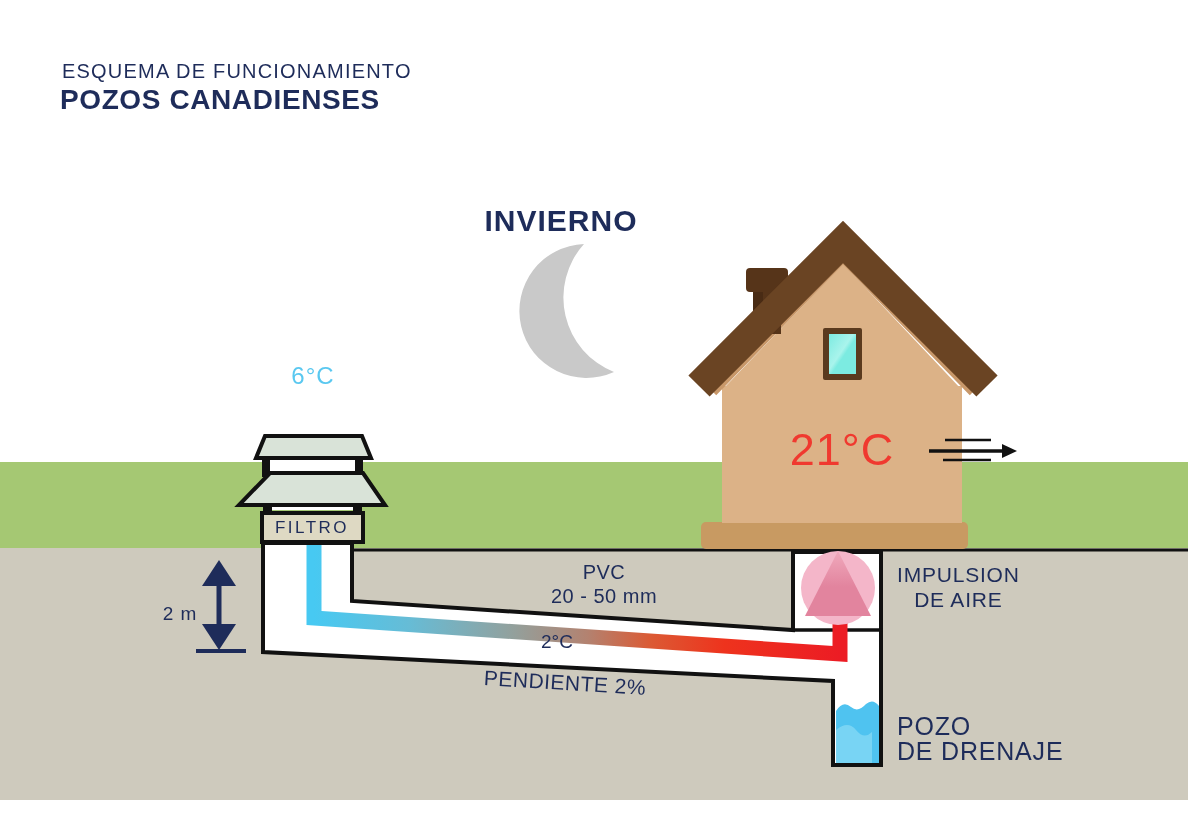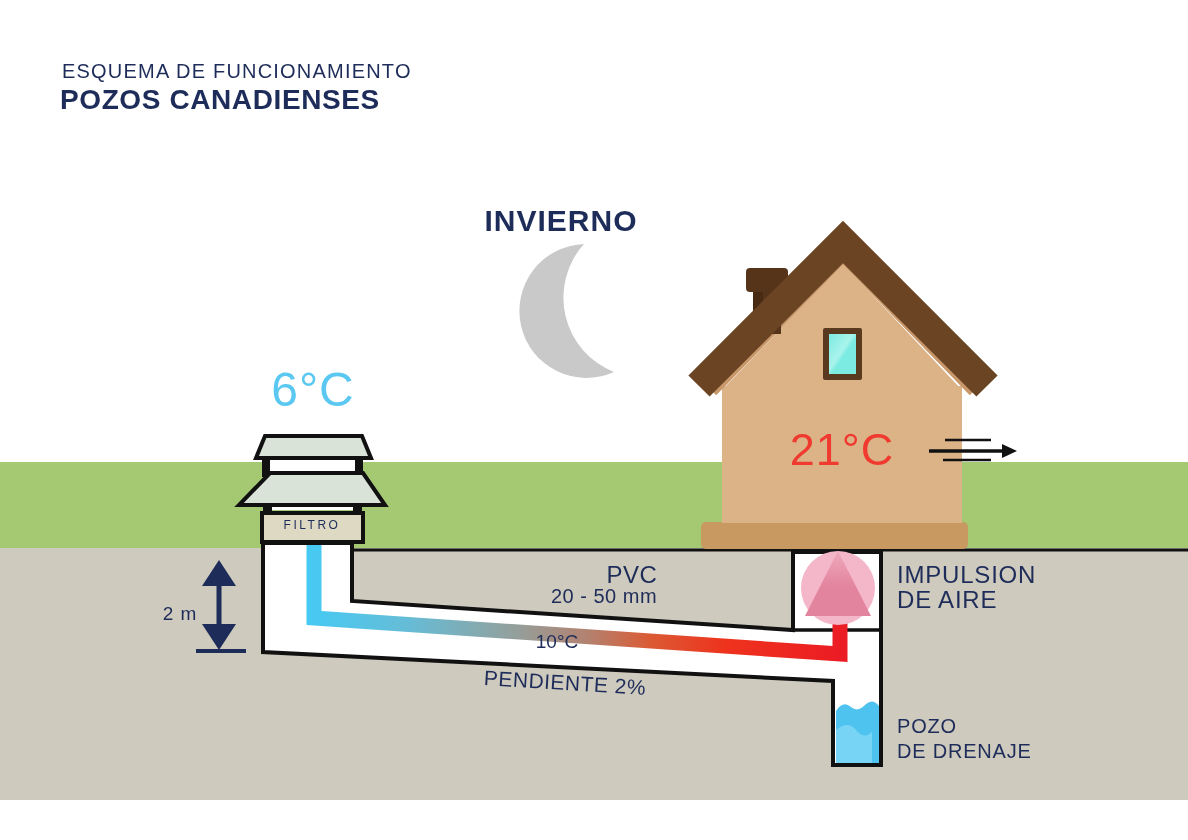--- a/index.html
+++ b/index.html
@@ -5,30 +5,30 @@
   html,body{margin:0;padding:0;background:#fff;}
   .stage{
     position:relative;width:1188px;height:840px;overflow:hidden;background:#ffffff;
     font-family:"Liberation Sans", sans-serif;color:#1e2c5a;
   }
   .scene-svg{position:absolute;left:0;top:0;}
   .lbl{position:absolute;white-space:nowrap;color:#1e2c5a;}
   .header-sub{left:62px;top:60px;font-size:20px;letter-spacing:1.2px;font-weight:400;}
   .header-title{left:60px;top:84px;font-size:28px;font-weight:700;letter-spacing:0.6px;}
   .season{left:561px;top:204px;transform:translateX(-50%);font-size:30px;font-weight:700;letter-spacing:1px;}
-  .t-out{left:313px;top:362px;transform:translateX(-50%);font-size:48px;color:#5ac8f0;letter-spacing:1px;}
+  .t-out{left:313px;top:362px;transform:translateX(-50%);font-size:24px;color:#5ac8f0;letter-spacing:1px;}
   .t-in{left:842px;top:424px;transform:translateX(-50%);font-size:45px;color:#f0392f;letter-spacing:1px;text-align:center;}
-  .filtro{left:312px;top:518px;transform:translateX(-50%);font-size:12px;letter-spacing:2.5px;}
-  .pvc1{left:632px;top:561px;transform:translateX(-50%);font-size:24px;letter-spacing:0.5px;}
+  .filtro{left:312px;top:518px;transform:translateX(-50%);font-size:17px;letter-spacing:2.5px;}
+  .pvc1{left:604px;top:561px;transform:translateX(-50%);font-size:20px;letter-spacing:0.5px;}
   .pvc2{left:604px;top:585px;transform:translateX(-50%);font-size:20px;letter-spacing:0.5px;}
   .t15{left:557px;top:631px;transform:translateX(-50%);font-size:19px;}
   .pend{left:565px;top:671px;transform:translateX(-50%) rotate(3.5deg);font-size:21px;letter-spacing:0.5px;}
   .depth{left:180px;top:603px;transform:translateX(-50%);font-size:19px;letter-spacing:1px;text-align:center;}
-  .impulsion{left:897px;top:562px;font-size:24px;line-height:25px;letter-spacing:0.8px;}
-  .pozo{left:897px;top:714px;font-size:20px;line-height:25px;letter-spacing:0.8px;}
+  .impulsion{left:897px;top:562px;font-size:21px;line-height:25px;letter-spacing:0.8px;text-align:center;}
+  .pozo{left:897px;top:714px;font-size:25px;line-height:25px;letter-spacing:0.8px;}
 </style>
 </head>
 <body>
 
 <div class="stage">
 
   <svg class="scene-svg" width="1188" height="840" viewBox="0 0 1188 840">
     <defs>
       <linearGradient id="pipeGrad" gradientUnits="userSpaceOnUse" x1="314" y1="0" x2="840" y2="0">
         <stop offset="0" stop-color="#47c9f2"></stop>
@@ -109,21 +109,21 @@
   </svg>
 
   <div class="lbl header-sub">ESQUEMA DE FUNCIONAMIENTO</div>
   <div class="lbl header-title">POZOS CANADIENSES</div>
   <div class="lbl season">INVIERNO</div>
   <div class="lbl t-out">6°C</div>
   <div class="lbl t-in">21°C</div>
   <div class="lbl filtro">FILTRO</div>
   <div class="lbl pvc1">PVC</div>
   <div class="lbl pvc2">20 - 50 mm</div>
-  <div class="lbl t15">10°C</div>
+  <div class="lbl t15">2°C</div>
   <div class="lbl pend">PENDIENTE 2%</div>
   <div class="lbl depth">2 m</div>
   <div class="lbl impulsion">
     <div>IMPULSION</div>
     <div>DE AIRE</div>
   </div>
   <div class="lbl pozo">
     <div>POZO</div>
     <div>DE DRENAJE</div>
   </div>

